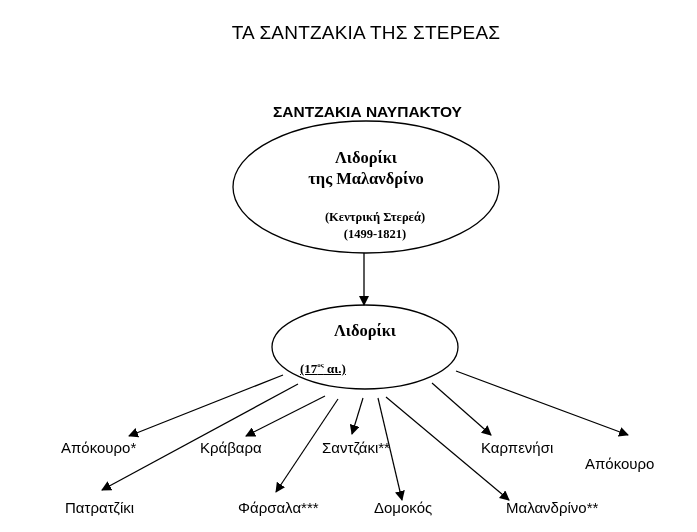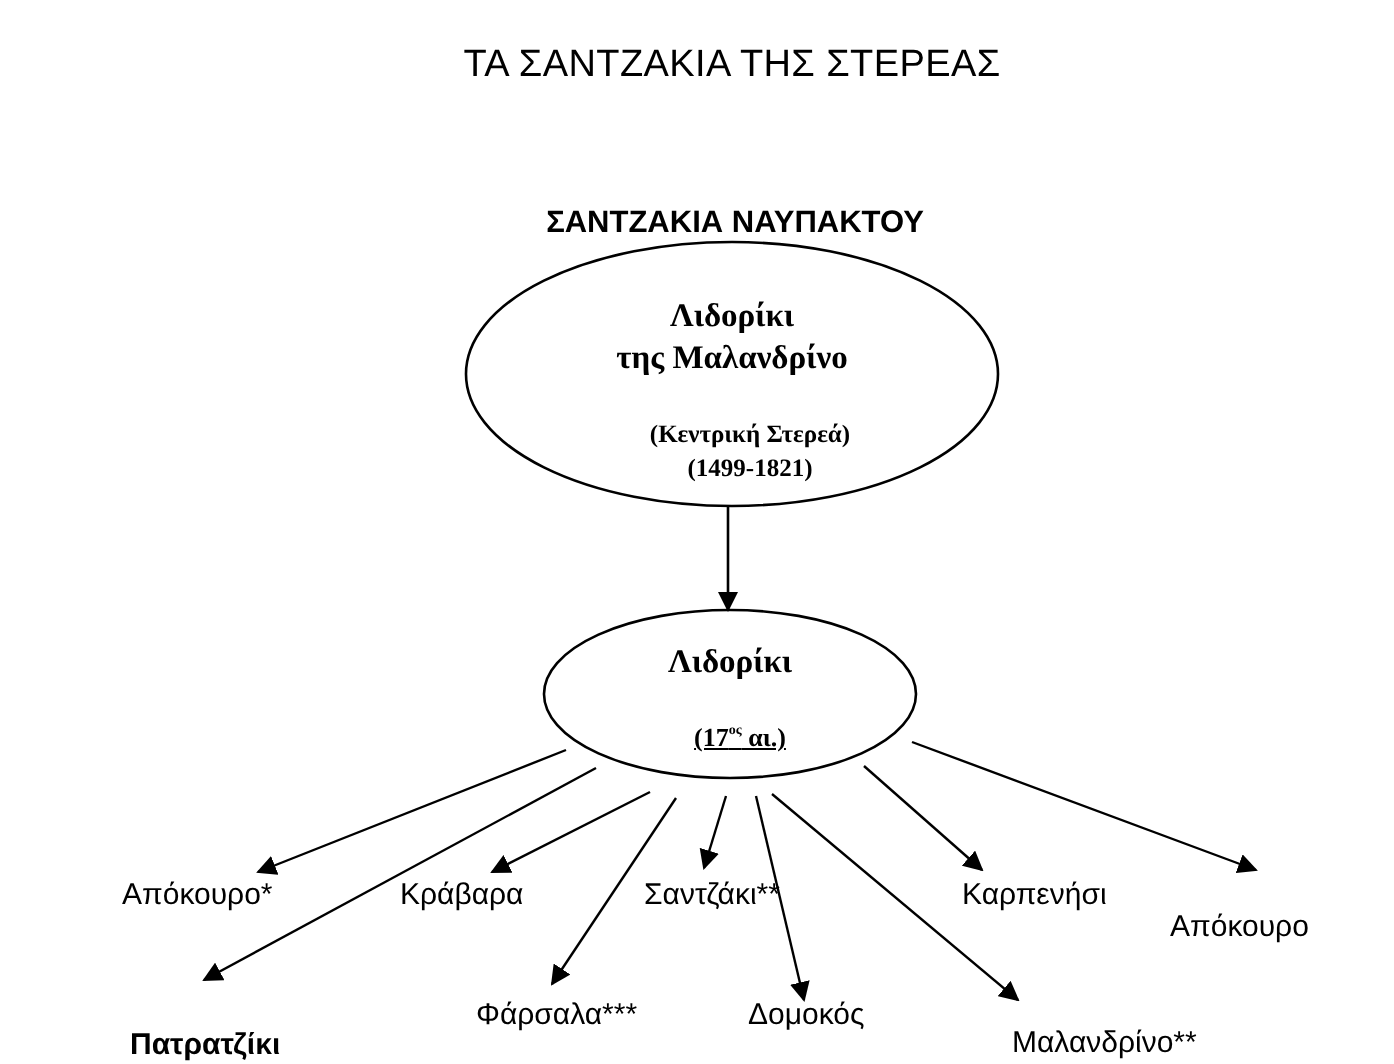--- a/index.html
+++ b/index.html
@@ -7,21 +7,21 @@
     .abs { position: absolute; white-space: nowrap; }
     #title { left: 0; width: 732px; top: 22px; text-align: center; font-size: 19px; letter-spacing: 0.2px; }
     #subtitle { left: 200px; width: 335px; top: 103px; text-align: center; font-size: 15.5px; font-weight: bold; }
     svg#diagram { position: absolute; left: 0; top: 0; }
     .serif { font-family: "Liberation Serif", serif; font-weight: bold; }
     .node-main-l1 { left: 233px; width: 266px; top: 148px; text-align: center; font-size: 16.5px; }
     .node-main-l2 { left: 233px; width: 266px; top: 169px; text-align: center; font-size: 16.5px; }
     .node-main-l3 { left: 300px; width: 150px; top: 210px; text-align: center; font-size: 12.5px; }
     .node-main-l4 { left: 300px; width: 150px; top: 227px; text-align: center; font-size: 12.5px; }
     .node-kaz-l1 { left: 272px; width: 186px; top: 321px; text-align: center; font-size: 16.5px; }
-    .node-kaz-l2 { left: 300px; width: 140px; top: 361px; text-align: center; font-size: 13px; text-decoration: underline; }
+    .node-kaz-l2 { left: 300px; width: 140px; top: 361px; font-size: 13px; text-decoration: underline; }
     .node-kaz-l2 sup { font-size: 7px; vertical-align: 6px; }
     .leaf { font-size: 15px; }
   </style>
 </head>
 <body>
 
 <div id="title" class="abs">ΤΑ ΣΑΝΤΖΑΚΙΑ ΤΗΣ ΣΤΕΡΕΑΣ</div>
 <div id="subtitle" class="abs">ΣΑΝΤΖΑΚΙΑ ΝΑΥΠΑΚΤΟΥ</div>
 
 <svg id="diagram" width="697" height="532" viewBox="0 0 697 532">
@@ -52,16 +52,16 @@
 <div class="abs serif node-main-l4">(1499-1821)</div>
 
 <div class="abs serif node-kaz-l1">Λιδορίκι</div>
 <div class="abs serif node-kaz-l2"><span>(17</span><sup>ος</sup><span> αι.)</span></div>
 
 <div class="abs leaf" style="left:61px; top:439px;">Απόκουρο*</div>
 <div class="abs leaf" style="left:200px; top:439px;">Κράβαρα</div>
 <div class="abs leaf" style="left:322px; top:439px;">Σαντζάκι**</div>
 <div class="abs leaf" style="left:481px; top:439px;">Καρπενήσι</div>
 <div class="abs leaf" style="left:585px; top:439px;margin-top:16px;">Απόκουρο</div>
-<div class="abs leaf" style="left:65px; top:514px;font-weight:bold;">Πατρατζίκι</div>
+<div class="abs leaf" style="left:65px; top:499px;">Πατρατζίκι</div>
 <div class="abs leaf" style="left:238px; top:499px;">Φάρσαλα***</div>
 <div class="abs leaf" style="left:374px; top:499px;">Δομοκός</div>
-<div class="abs leaf" style="left:506px; top:499px;margin-top:14px;">Μαλανδρίνο**</div>
+<div class="abs leaf" style="left:506px; top:499px;">Μαλανδρίνο**</div>
 
 </body></html>

